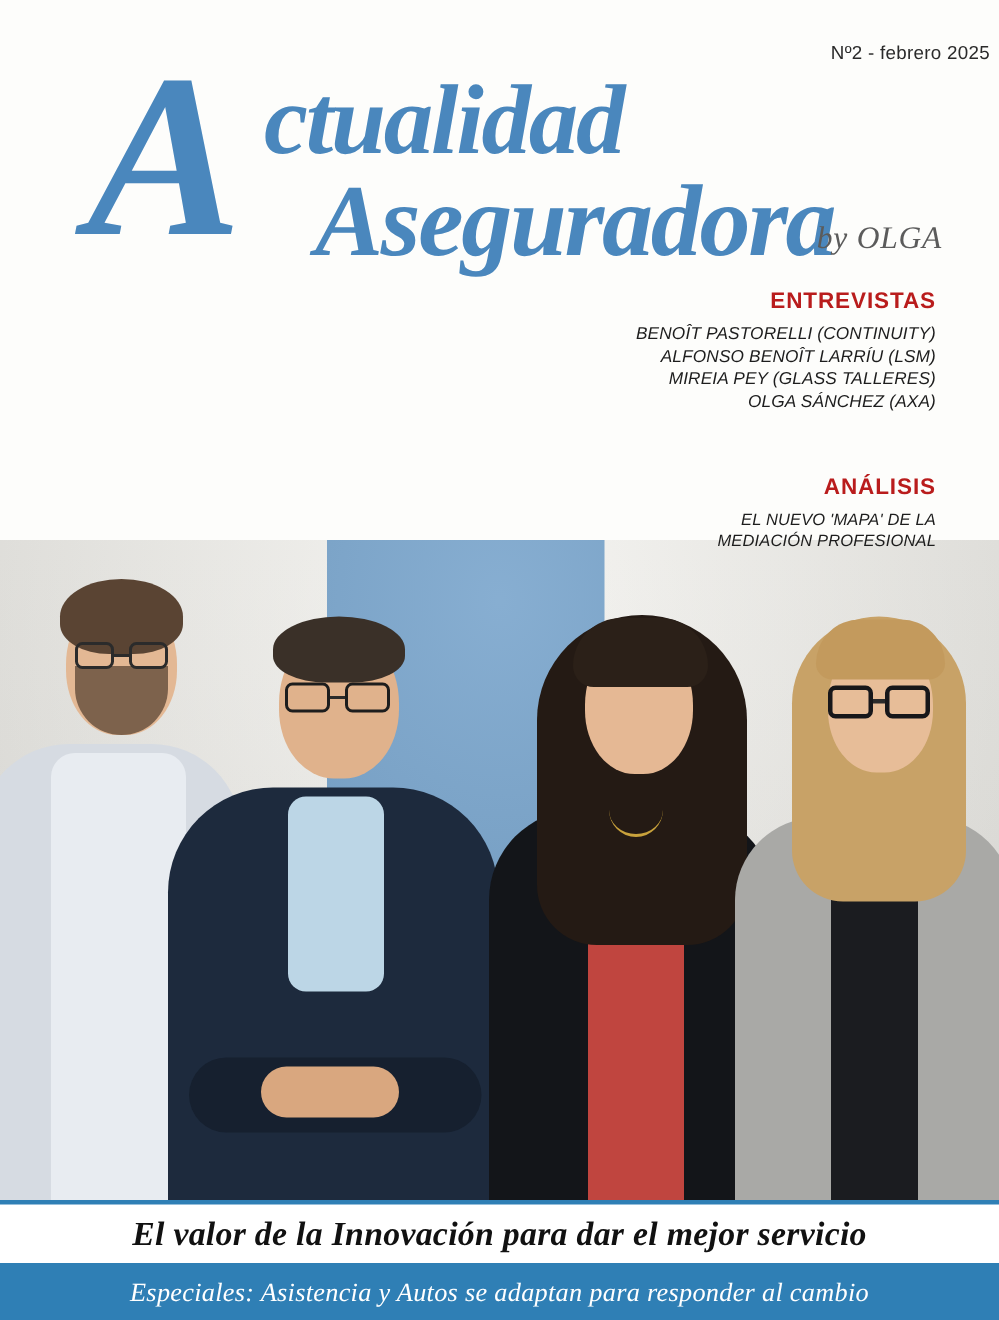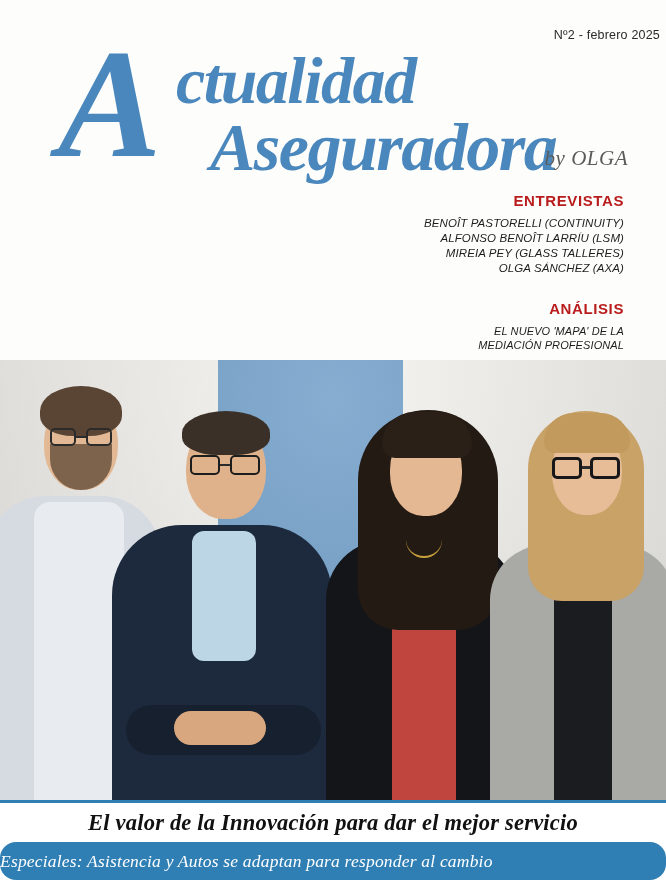--- a/index.html
+++ b/index.html
@@ -92,21 +92,21 @@
     z-index: 7;
   }
   .cl-head {
     font-family: "Liberation Sans", sans-serif;
     font-weight: bold;
     font-size: 15px;
     color: #b91c1c;
     letter-spacing: 0.6px;
     margin-bottom: 7px;
   }
-  .cl-head.second { margin-top: 24px; }
+  .cl-head.second { margin-top: 40px; }
   .cl-item {
     font-family: "Liberation Sans", sans-serif;
     font-style: italic;
     font-size: 11.5px;
     color: #1d1d1d;
     line-height: 15px;
     letter-spacing: 0.1px;
   }
   .cl-sub {
     font-family: "Liberation Sans", sans-serif;
@@ -195,22 +195,22 @@
     color: #111111;
     letter-spacing: 0.2px;
   }
   .banner-sub {
     position: absolute;
     left: 0; top: 842px;
     width: 666px; height: 38px;
     background: #2f7fb5;
     display: flex;
     align-items: center;
+    justify-content: center;
     z-index: 9;
-    border-radius: 16px;
   }
   .banner-sub span {
     font-family: "Liberation Serif", serif;
     font-style: italic;
     font-size: 17.5px;
     color: #ffffff;
     letter-spacing: 0.2px;
   }
 </style>
 </head>

